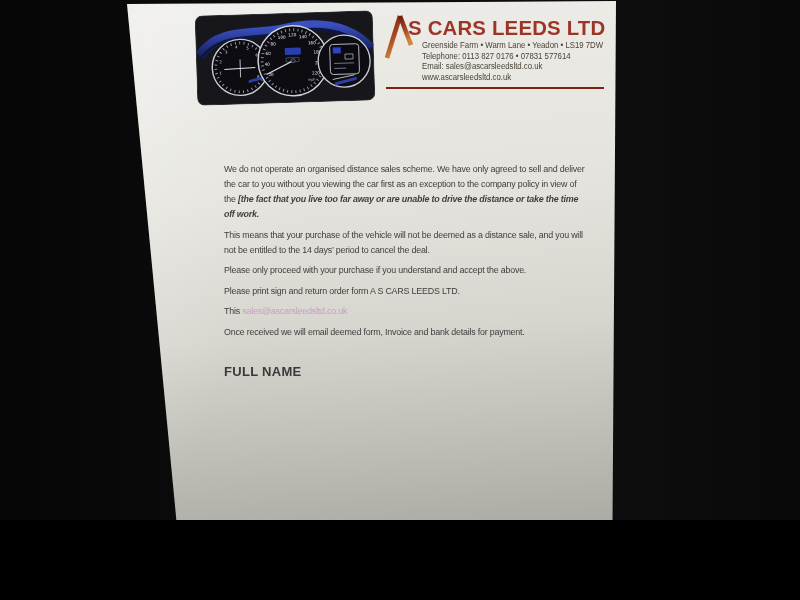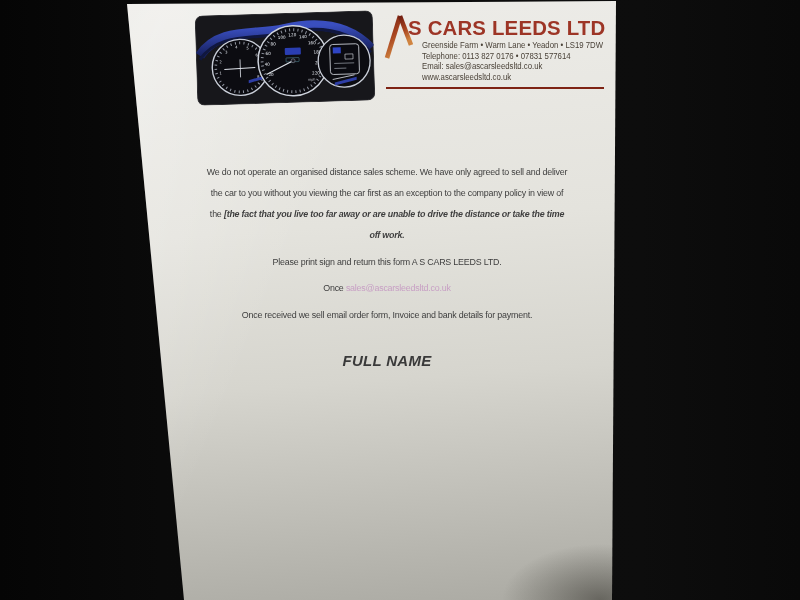--- a/index.html
+++ b/index.html
@@ -1,17 +1,17 @@
 <!DOCTYPE html>
 <html><head>
 <meta charset="utf-8">
 <style>
   html,body{margin:0;padding:0;background:#000;}
   .photo{
-    position:relative;width:800px;height:600px;overflow:hidden;
+    position:relative;width:800px;height:520px;overflow:hidden;
     background:linear-gradient(90deg,#050505 0%,#0a0a0a 20%,#0d0d0d 80%,#090909 100%);
     font-family:"Liberation Sans",sans-serif;
   }
   .paper{
     position:absolute;inset:0;
     clip-path:polygon(127px 4px,616px 1px,612px 600px,184px 600px);
     background:
       radial-gradient(140px 80px at 600px 600px,rgba(20,18,12,.45),rgba(0,0,0,0) 70%),
       linear-gradient(90deg,rgba(30,28,22,.30) 0%,rgba(0,0,0,0) 3.5%),
       linear-gradient(90deg,rgba(0,0,0,0) 93%,rgba(55,52,44,.22) 99%),
@@ -29,28 +29,28 @@
     transform:scaleX(.97);transform-origin:left top;
   }
   .contact{
     position:absolute;left:39px;top:28px;width:200px;
     font-size:8.4px;line-height:10.5px;color:#4a4238;
     transform:scaleX(.93);transform-origin:left top;white-space:nowrap;
   }
   .rule{position:absolute;left:386px;top:87px;width:218px;height:2.4px;background:#7e2314;}
   
   .doc-body{
-    position:absolute;left:204px;top:162px;width:366px;
-    font-size:8.9px;line-height:21px;color:#3e3e3e;letter-spacing:-.2px;text-align:center;
+    position:absolute;left:224px;top:162px;width:366px;
+    font-size:8.9px;line-height:15px;color:#3e3e3e;letter-spacing:-.2px;
   }
   .doc-body p{margin:0 0 5.5px 0;}
   .em-clause{font-weight:bold;font-style:italic;}
   .email-link{color:#c79fc4;text-decoration-color:#c79fc4;cursor:pointer;}
   .fields{margin-top:24px;}
-  .field{font-weight:bold;font-size:15px;letter-spacing:.3px;margin-bottom:5.8px;color:#3a3a3a;font-style:italic;}
+  .field{font-weight:bold;font-size:13px;letter-spacing:.3px;margin-bottom:5.8px;color:#3a3a3a;}
   
   .gauge-num{fill:#e3e7ee;font-family:"DejaVu Sans",sans-serif;}
 </style>
 </head>
 <body>
 
 <div class="photo">
   <div class="paper">
 
     <div class="dashboard">
@@ -135,23 +135,25 @@
         <div>Greenside Farm • Warm Lane • Yeadon • LS19 7DW</div>
         <div>Telephone: 0113 827 0176 • 07831 577614</div>
         <div>Email: sales@ascarsleedsltd.co.uk</div>
         <div>www.ascarsleedsltd.co.uk</div>
       </div>
     </div>
     <div class="rule"></div>
 
     <div class="doc-body">
       <p><span>We do not operate an organised distance sales scheme. We have only agreed to sell and deliver the car to you without you viewing the car first as an exception to the company policy in view of the </span><span class="em-clause">[the fact that you live too far away or are unable to drive the distance or take the time off work.</span></p>
-      <p>Please print sign and return this form A S CARS LEEDS LTD.</p>
-      <p><span>Once </span><span class="email-link">sales@ascarsleedsltd.co.uk</span></p>
-      <p>Once received we sell email order form, Invoice and bank details for payment.</p>
+      <p>This means that your purchase of the vehicle will not be deemed as a distance sale, and you will not be entitled to the 14 days’ period to cancel the deal.</p>
+      <p>Please only proceed with your purchase if you understand and accept the above.</p>
+      <p>Please print sign and return order form A S CARS LEEDS LTD.</p>
+      <p><span>This </span><span class="email-link">sales@ascarsleedsltd.co.uk</span></p>
+      <p>Once received we will email deemed form, Invoice and bank details for payment.</p>
 
       <div class="fields">
         <div class="field">FULL NAME</div>
       </div>
     </div>
 
   </div>
 </div>
 
 </body></html>

